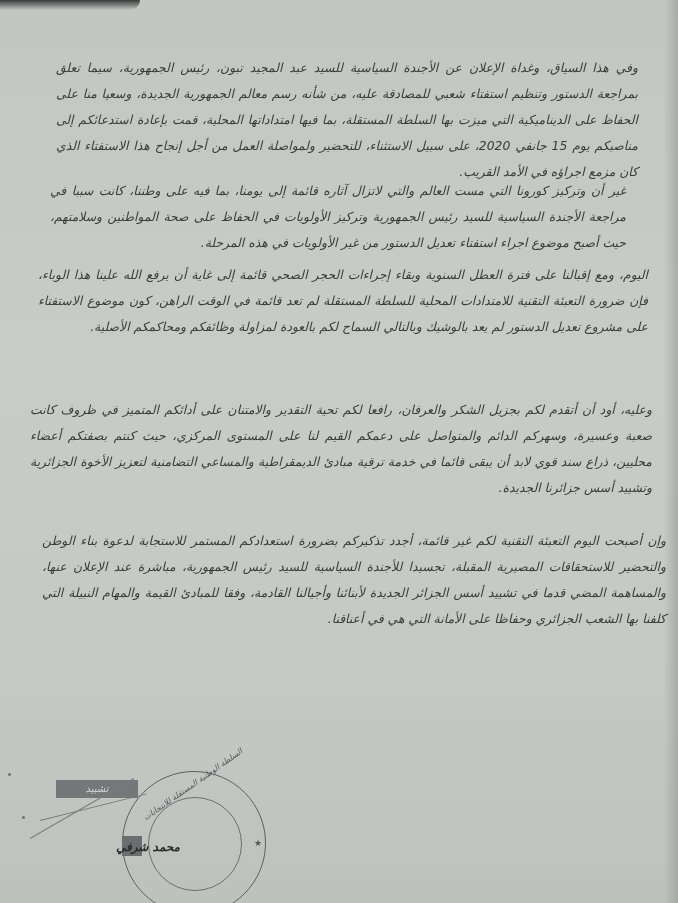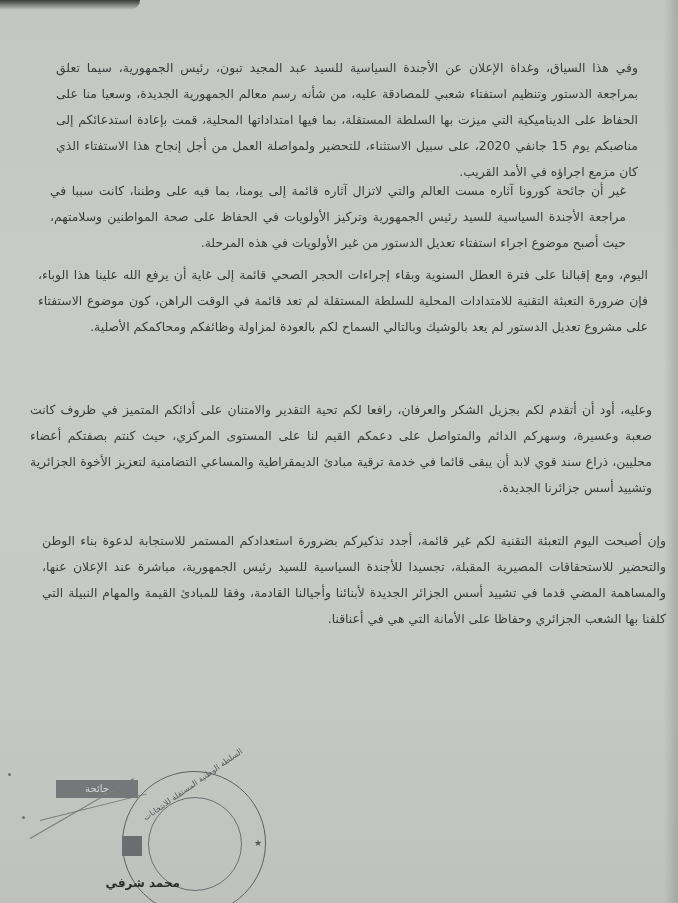--- a/index.html
+++ b/index.html
@@ -6,20 +6,21 @@
     body {
       width: 678px; height: 903px; overflow: hidden;
       background: #b9bcb8;
       font-family: "DejaVu Sans", sans-serif;
     }
     .page {
       position: relative;
       width: 678px; height: 903px;
       background: linear-gradient(180deg, #c4c6c2 0%, #c9cbc7 40%, #c6c8c4 75%, #bfc1bd 100%);
       overflow: hidden;
+      font-style: italic;
     }
     .top-shadow {
       position: absolute; left: 0; top: 0; width: 140px; height: 10px;
       background: linear-gradient(180deg, #3a3c3a, rgba(60,60,60,0));
       border-radius: 0 0 40px 0;
     }
     .right-shadow {
       position: absolute; right: 0; top: 0; width: 14px; height: 903px;
       background: linear-gradient(90deg, rgba(150,152,148,0), rgba(140,142,138,0.5));
     }
@@ -61,21 +62,21 @@
       position: absolute; left: 254px; top: 838px; font-size: 9px; color: #555;
     }
     .title-block {
       position: absolute; left: 56px; top: 780px; width: 82px; height: 18px;
       background: #75777a; color: #d8d9d6; font-size: 10px;
       direction: rtl; text-align: center; line-height: 18px;
     }
     .signature-name {
       position: absolute; left: 10px; top: 840px; width: 170px;
       direction: rtl; text-align: right;
-      font-size: 12px; color: #2c2c2c; font-weight: bold; margin-top: 36px;
+      font-size: 12px; color: #2c2c2c; font-weight: bold;
     }
     .sig-box {
       position: absolute; left: 122px; top: 836px; width: 20px; height: 20px;
       background: #6b6d70;
     }
     .sig-line {
       position: absolute; height: 1px; background: #7a7c7e; transform-origin: left center;
     }
     .speck { position: absolute; width: 3px; height: 3px; background: #6f7072; border-radius: 50%; }
   </style>
@@ -83,38 +84,38 @@
 <body>
 
 <div class="page">
   <div class="top-shadow"></div>
   <div class="right-shadow"></div>
 
   <div class="para p1">
     <p>وفي هذا السياق، وغداة الإعلان عن الأجندة السياسية للسيد عبد المجيد تبون، رئيس الجمهورية، سيما تعلق بمراجعة الدستور وتنظيم استفتاء شعبي للمصادقة عليه، من شأنه رسم معالم الجمهورية الجديدة، وسعيا منا على الحفاظ على الديناميكية التي ميزت بها السلطة المستقلة، بما فيها امتداداتها المحلية، قمت بإعادة استدعائكم إلى مناصبكم يوم 15 جانفي 2020، على سبيل الاستثناء، للتحضير ولمواصلة العمل من أجل إنجاح هذا الاستفتاء الذي كان مزمع اجراؤه في الأمد القريب.</p>
   </div>
   <div class="para p2">
-    <p>غير أن جائحة كورونا آثاره مست العالم والتي لاتزال آثاره قائمة إلى يومنا، بما فيه على وطننا، كانت سببا في مراجعة الأجندة السياسية للسيد رئيس الجمهورية وتركيز الأولويات في الحفاظ على صحة المواطنين وسلامتهم، حيث أصبح موضوع اجراء استفتاء تعديل الدستور من غير الأولويات في هذه المرحلة.</p>
+    <p>غير أن وتركيز كورونا التي مست العالم والتي لاتزال آثاره قائمة إلى يومنا، بما فيه على وطننا، كانت سببا في مراجعة الأجندة السياسية للسيد رئيس الجمهورية وتركيز الأولويات في الحفاظ على صحة المواطنين وسلامتهم، حيث أصبح موضوع اجراء استفتاء تعديل الدستور من غير الأولويات في هذه المرحلة.</p>
   </div>
   <div class="para p3">
     <p>اليوم، ومع إقبالنا على فترة العطل السنوية وبقاء إجراءات الحجر الصحي قائمة إلى غاية أن يرفع الله علينا هذا الوباء، فإن ضرورة التعبئة التقنية للامتدادات المحلية للسلطة المستقلة لم تعد قائمة في الوقت الراهن، كون موضوع الاستفتاء على مشروع تعديل الدستور لم يعد بالوشيك وبالتالي السماح لكم بالعودة لمزاولة وظائفكم ومحاكمكم الأصلية.</p>
   </div>
   <div class="para p4">
     <p>وعليه، أود أن أتقدم لكم بجزيل الشكر والعرفان، رافعا لكم تحية التقدير والامتنان على أدائكم المتميز في ظروف كانت صعبة وعسيرة، وسهركم الدائم والمتواصل على دعمكم القيم لنا على المستوى المركزي، حيث كنتم بصفتكم أعضاء محليين، ذراع سند قوي لابد أن يبقى قائما في خدمة ترقية مبادئ الديمقراطية والمساعي التضامنية لتعزيز الأخوة الجزائرية وتشييد أسس جزائرنا الجديدة.</p>
   </div>
   <div class="para p5">
     <p>وإن أصبحت اليوم التعبئة التقنية لكم غير قائمة، أجدد تذكيركم بضرورة استعدادكم المستمر للاستجابة لدعوة بناء الوطن والتحضير للاستحقاقات المصيرية المقبلة، تجسيدا للأجندة السياسية للسيد رئيس الجمهورية، مباشرة عند الإعلان عنها، والمساهمة المضي قدما في تشييد أسس الجزائر الجديدة لأبنائنا وأجيالنا القادمة، وفقا للمبادئ القيمة والمهام النبيلة التي كلفنا بها الشعب الجزائري وحفاظا على الأمانة التي هي في أعناقنا.</p>
   </div>
 
 
   <div class="stamp-outer"></div>
   <div class="stamp-inner"></div>
   <div class="stamp-text">السلطة الوطنية المستقلة للانتخابات</div>
   <div class="stamp-star">★</div>
 
-  <div class="title-block">جائحة</div>
+  <div class="title-block">تشييد</div>
   <div class="sig-line" style="left:40px; top:820px; width:110px; transform:rotate(-14deg);"></div>
   <div class="sig-line" style="left:30px; top:838px; width:120px; transform:rotate(-30deg);"></div>
   <div class="speck" style="left:8px; top:773px;"></div>
   <div class="speck" style="left:22px; top:816px;"></div>
   <div class="sig-box"></div>
   <div class="signature-name">محمد شرفي</div>
 </div>
 
 </body></html>

